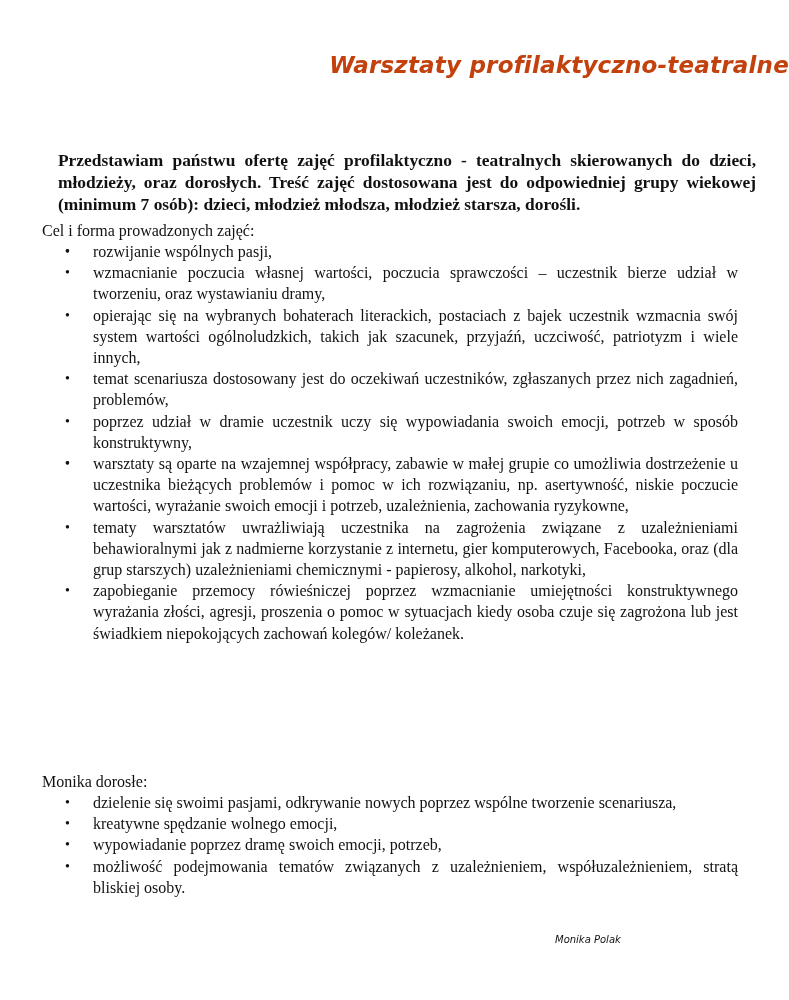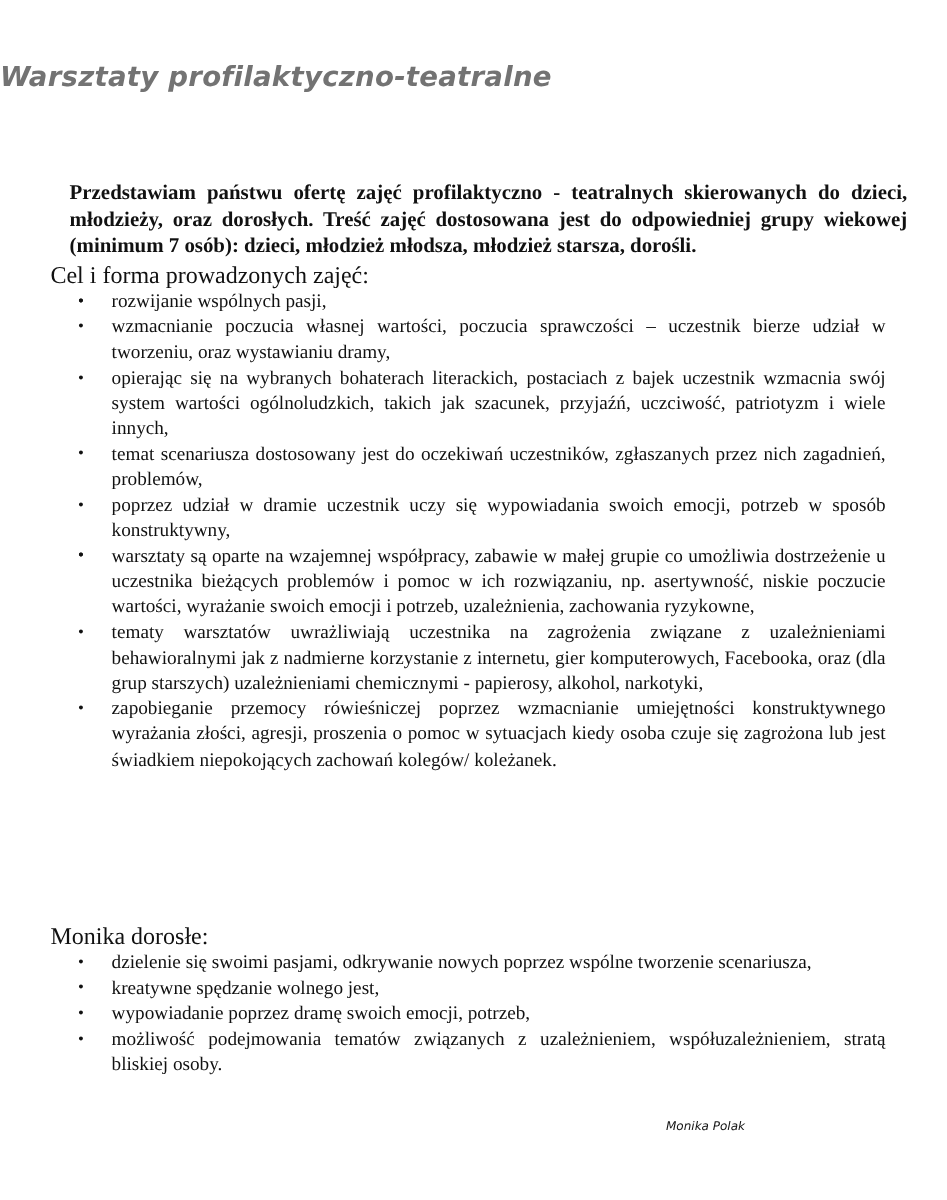--- a/index.html
+++ b/index.html
@@ -1,29 +1,29 @@
 <!DOCTYPE html>
 <html><head>
 <meta charset="utf-8">
 <style>
   html, body { margin: 0; padding: 0; background: #ffffff; }
   body { width: 789px; height: 1000px; position: relative; overflow: hidden; color: #111; }
   .title {
-    position: absolute; left: 0; top: 52px; width: 789px; text-align: left;
+    position: absolute; left: 0; top: 52px; width: 789px; text-align: right;
     font-family: "DejaVu Sans", sans-serif; font-style: italic; font-weight: bold;
-    font-size: 23px; color: #737373; letter-spacing: 0.2px;
+    font-size: 23px; color: #c2410c; letter-spacing: 0.2px;
   }
   .intro {
     position: absolute; left: 42px; top: 133px; width: 698px;
     font-family: "Liberation Serif", serif; font-weight: bold; font-size: 17.4px;
     line-height: 22px; text-align: justify; text-align-last: left;
   }
   .section-label {
     position: absolute; left: 42px;
-    font-family: "Liberation Serif", serif; font-size: 20px; line-height: 21px; text-align: center;
+    font-family: "Liberation Serif", serif; font-size: 16px; line-height: 21px; text-align: center;
   }
   ul.list {
     position: absolute; left: 60px; width: 678px; margin: 0; padding: 0; list-style: none;
     font-family: "Liberation Serif", serif; font-size: 16px; line-height: 21.2px;
   }
   ul.list li {
     position: relative; padding-left: 33px; text-align: justify; text-align-last: left;
   }
   ul.list li .bullet {
     position: absolute; left: 5px; top: 0; font-size: 14px;
@@ -51,19 +51,19 @@
     <li><span class="bullet">•</span><span>poprzez udział w dramie uczestnik uczy się wypowiadania swoich emocji, potrzeb w sposób konstruktywny,</span></li>
     <li><span class="bullet">•</span></li>
     <li><span class="bullet">•</span><span>warsztaty są oparte na wzajemnej współpracy, zabawie w małej grupie co umożliwia dostrzeżenie u uczestnika bieżących problemów i pomoc w ich rozwiązaniu, np. asertywność, niskie poczucie wartości, wyrażanie swoich emocji i potrzeb, uzależnienia, zachowania ryzykowne,</span></li>
     <li><span class="bullet">•</span><span>tematy warsztatów uwrażliwiają uczestnika na zagrożenia związane z uzależnieniami behawioralnymi jak z nadmierne korzystanie z internetu, gier komputerowych, Facebooka, oraz (dla grup starszych) uzależnieniami chemicznymi - papierosy, alkohol, narkotyki,</span></li>
     <li><span class="bullet">•</span><span>zapobieganie przemocy rówieśniczej  poprzez wzmacnianie umiejętności konstruktywnego wyrażania złości, agresji,  proszenia o pomoc w sytuacjach kiedy osoba  czuje się zagrożona lub jest świadkiem niepokojących zachowań kolegów/ koleżanek.</span></li>
   </ul>
 
   <div class="section-label" style="top:771px">Monika dorosłe:</div>
   <ul class="list" style="top:792px">
     <li><span class="bullet">•</span><span>dzielenie się swoimi pasjami, odkrywanie nowych poprzez wspólne tworzenie scenariusza,</span></li>
-    <li><span class="bullet">•</span><span>kreatywne spędzanie wolnego jest,</span></li>
+    <li><span class="bullet">•</span><span>kreatywne spędzanie wolnego emocji,</span></li>
     <li><span class="bullet">•</span><span>wypowiadanie poprzez dramę swoich emocji, potrzeb,</span></li>
     <li><span class="bullet">•</span><span>możliwość podejmowania tematów związanych z uzależnieniem, współuzależnieniem, stratą bliskiej osoby.</span></li>
   </ul>
 
   <div class="signature">Monika Polak</div>
 </div>
 
 </body></html>

